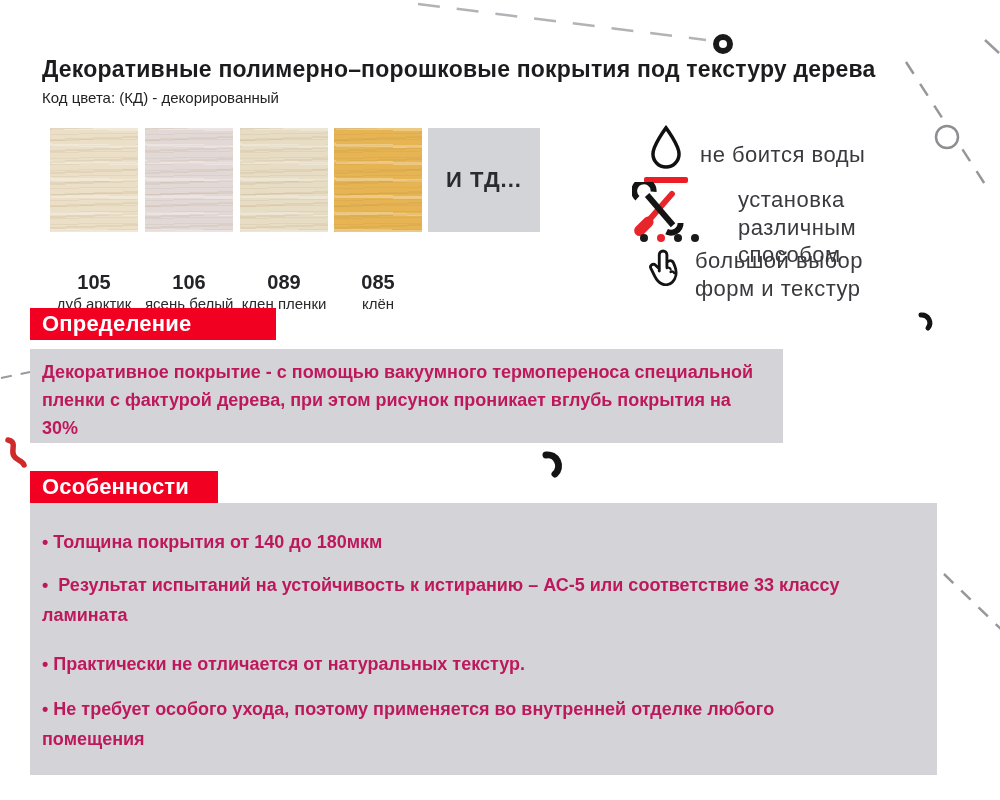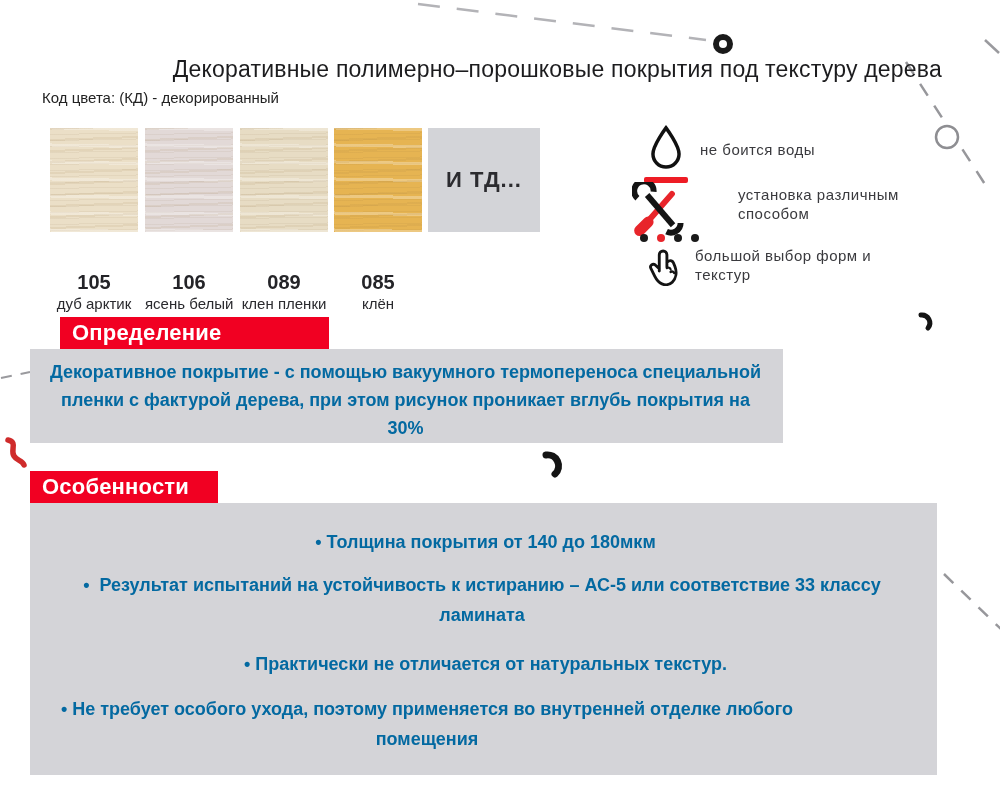--- a/index.html
+++ b/index.html
@@ -4,59 +4,59 @@
 <style>
   * { margin:0; padding:0; box-sizing:border-box; }
   html,body { background:#fff; }
   body { font-family:"Liberation Sans", sans-serif; color:#1d1d1f; }
   .page { position:relative; width:1000px; height:800px; background:#fff; overflow:hidden; }
 
   
   .deco { position:absolute; left:0; top:0; width:1000px; height:800px; pointer-events:none; }
 
   
-  .title { position:absolute; left:42px; top:56px; width:900px; font-size:23px; font-weight:400; letter-spacing:.2px; color:#1c1c1e;text-align:right; }
+  .title { position:absolute; left:42px; top:56px; width:900px; font-size:23px; font-weight:700; letter-spacing:.2px; color:#1c1c1e; }
   .subtitle { position:absolute; left:42px; top:89px; font-size:15px; color:#222; }
   .subtitle b { font-weight:400; }
 
   
   .swatch { position:absolute; top:128px; width:88px; height:104px; }
   .swatch-fill { position:relative; width:100%; height:100%; overflow:hidden; }
   .wood::after { content:""; position:absolute; inset:0;
     background:
       repeating-linear-gradient(178deg, rgba(150,115,60,.10) 0 2px, rgba(255,255,255,0) 2px 11px),
       repeating-linear-gradient(181deg, rgba(255,255,255,.28) 0 3px, rgba(255,255,255,0) 3px 17px),
       repeating-linear-gradient(179deg, rgba(120,90,50,.07) 0 1px, rgba(255,255,255,0) 1px 6px); }
   .sw1 { left:50px; } .sw2 { left:145px; } .sw3 { left:240px; } .sw4 { left:334px; }
   .swatch-label { position:absolute; top:234px; width:88px; text-align:center;margin-top:37px; }
   .swatch-label .code { font-size:20px; font-weight:600; color:#242428; }
   .swatch-label .name { font-size:15px; color:#2a2a2e; margin-top:1px; white-space:nowrap; }
   .more-box { position:absolute; left:428px; top:128px; width:112px; height:104px; background:#d3d4d8;
     display:flex; align-items:center; justify-content:center; font-size:22px; font-weight:600;
     letter-spacing:1px; color:#2b2b2f; }
 
   
-  .feature-label { position:absolute; font-size:15px; letter-spacing:.5px; color:#3a3a3e; line-height:1.25; }
+  .feature-label { position:absolute; font-size:22px; letter-spacing:.5px; color:#3a3a3e; line-height:1.25; }
   .fl1 { left:700px; top:141px; width:220px; }
   .fl2 { left:738px; top:186px; width:215px; }
   .fl3 { left:695px; top:247px; width:225px; }
   .drop-wrap { position:absolute; left:644px; top:124px; width:44px; text-align:center; }
   .drop-underline { width:44px; height:6px; background:#ee1c25; border-radius:2px; margin-top:3px; }
   .tools-wrap { position:absolute; left:632px; top:182px; }
   .dots-row { position:absolute; left:640px; top:234px; display:flex; gap:9px; }
   .dots-row i { width:8px; height:8px; border-radius:50%; background:#1a1a1a; display:block; }
   .dots-row i.red { background:#e8252b; }
   .hand-wrap { position:absolute; left:644px; top:246px; }
 
   
   .banner { position:absolute; height:32px; background:#f10022; color:#fff; font-size:22px; font-weight:700;
     line-height:31px; padding-left:12px; letter-spacing:.2px; }
-  .banner-def { left:30px; top:317px; width:269px;margin-left:30px; }
+  .banner-def { left:30px; top:308px; width:246px; }
   .banner-feat { left:30px; top:471px; width:188px; }
-  .graybox { position:absolute; background:#d4d4d8; color:#0369a1;text-align:center; }
+  .graybox { position:absolute; background:#d4d4d8; color:#be185d; }
   .gb1 { left:30px; top:349px; width:753px; height:94px; padding:9px 14px 0 12px;
     font-size:18px; font-weight:600; line-height:28px; overflow:hidden; }
   .gb2 { left:30px; top:503px; width:907px; height:272px; padding:24px 8px 0 12px; overflow:hidden; }
   .gb2 ul { list-style:none; }
   .gb2 li { font-size:18px; font-weight:600; line-height:30px; }
   .gb2 li::before { content:"\2022\00a0"; }
   .gb2 li:nth-child(1) { margin-bottom:13px; }
   .gb2 li:nth-child(2) { margin-bottom:19px; max-width:880px; }
   .gb2 li:nth-child(2)::before { content:"\2022\00a0\00a0"; }
   .gb2 li:nth-child(3) { margin-bottom:15px; }

